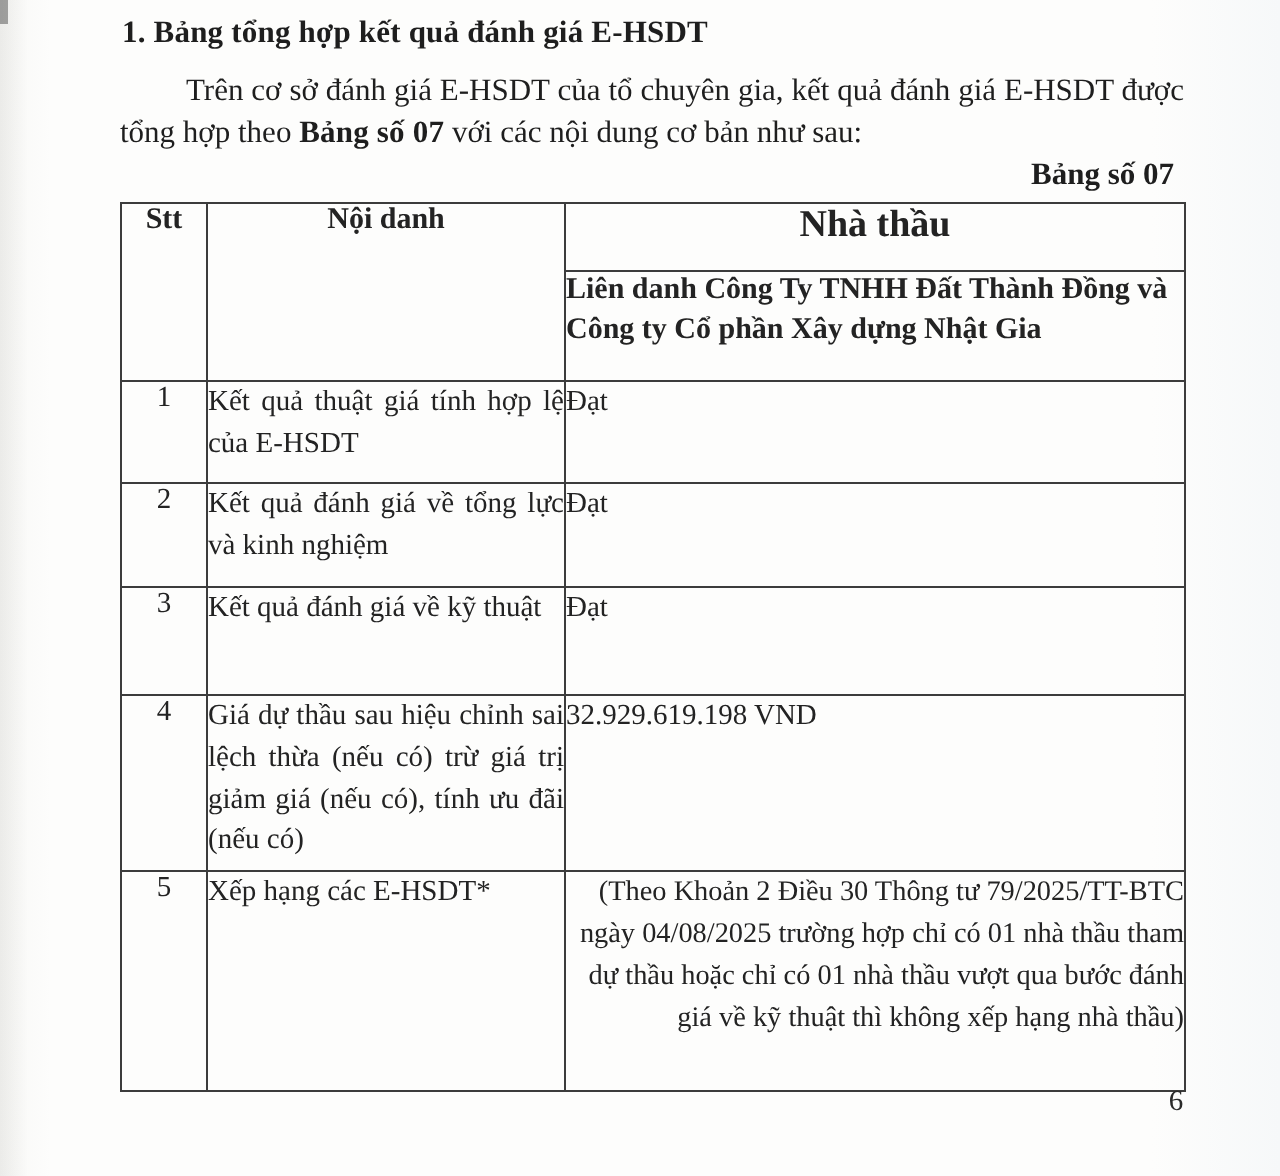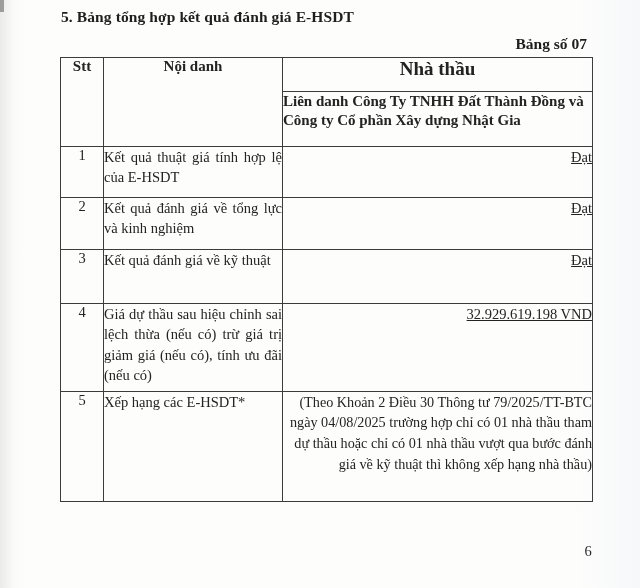--- a/index.html
+++ b/index.html
@@ -87,24 +87,23 @@
     font-size: 15px; line-height: 1.3;
     padding: 2px 4px;
   }
   td.stt { text-align: center; padding-top: 8px; }
   td.nd {
     text-align: justify;
     padding: 7px 2px 2px 6px;
     line-height: 1.42;
   }
   td.val {
-    text-align: right;
+    text-align: left;
     padding: 8px 5px 2px 5px;
     line-height: 1.42;
-    text-decoration: underline;
   }
   td.val-note {
     text-align: right;
     padding: 6px 4px 2px 4px;
     font-size: 14.2px;
     line-height: 1.47;
   }
   .page-number {
     position: absolute;
     left: 578px; top: 543px;
@@ -116,22 +115,23 @@
 </style>
 </head>
 <body>
 
 <div class="page">
   <div class="scan-edge-left"></div>
   <div class="scan-mark-topleft"></div>
 
   <div class="content">
 
-    <div class="section-title">5. Bảng tổng hợp kết quả đánh giá E-HSDT</div>
+    <div class="section-title">1. Bảng tổng hợp kết quả đánh giá E-HSDT</div>
 
+    <p class="intro"><span>Trên cơ sở đánh giá E-HSDT của tổ chuyên gia, kết quả đánh giá E-HSDT được tổng hợp theo </span><b>Bảng số 07</b><span> với các nội dung cơ bản như sau:</span></p>
 
     <div class="table-caption">Bảng số 07</div>
 
     <table class="results">
       <colgroup>
         <col class="c-stt">
           <col class="c-nd">
           <col class="c-nt">
       </colgroup>
       <tbody>

